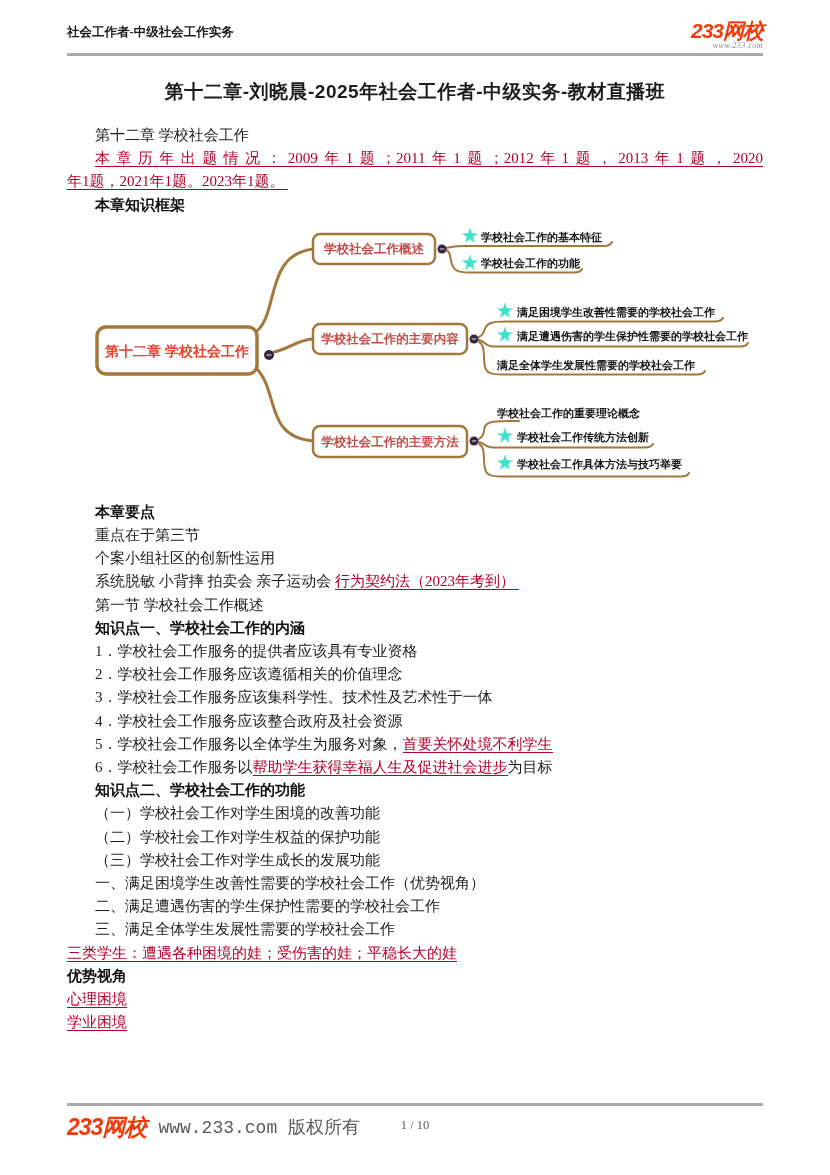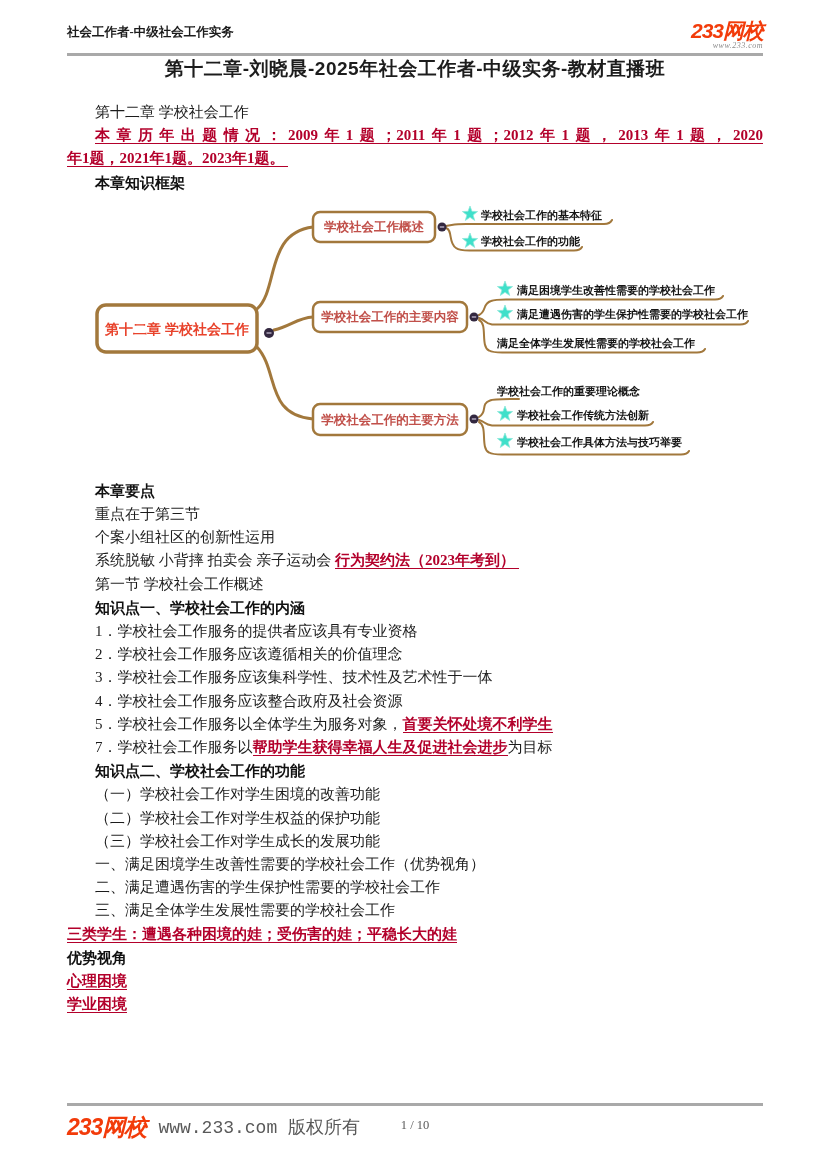--- a/index.html
+++ b/index.html
@@ -16,30 +16,30 @@
   
   .header{display:flex;justify-content:space-between;align-items:flex-end;
     margin:0 67px;padding-top:20px;padding-bottom:3px;border-bottom:3px solid var(--rule-gray)}
   .header-doc-type{font-size:12.5px;font-weight:bold;padding-bottom:9px;
     font-family:Liberation Serif, serif}
   .logo{text-align:right;line-height:1}
   .logo-main{font-style:italic;font-weight:bold;font-size:21px;color:var(--logo-orange);
     letter-spacing:-1px;font-family:"Liberation Sans","DejaVu Sans",sans-serif}
   .logo-sub{display:block;font-size:8px;color:#8a8a8a;font-style:italic;margin-top:1px;letter-spacing:.5px}
   
-  .doc-title{text-align:center;font-size:19px;font-weight:bold;
+  .doc-title{text-align:center;font-size:19px;font-weight:bold;margin-top:23px;
     font-family:"Liberation Sans","DejaVu Sans",sans-serif;letter-spacing:.5px}
   
   .content{margin:0 67px;margin-top:19px;font-size:15px;line-height:23.2px}
   .line{white-space:pre-wrap}
   .line.indent{padding-left:28px}
   .line.justify{text-align:justify;text-align-last:justify}
   .seg-plain{color:#1c1c1c}
-  .seg-bold{color:#111;font-weight:bold;font-family:Liberation Sans, sans-serif}
-  .seg-red{color:var(--doc-red);font-weight:bold;border-bottom:1.5px solid var(--doc-red)}
+  .seg-bold{color:#111;font-weight:bold;font-family:Liberation Serif, serif}
+  .seg-red{color:var(--doc-red);font-weight:normal;border-bottom:1.5px solid var(--doc-red)}
   
   .mindmap{height:284px;position:relative}
   .mindmap svg{position:absolute;left:18px;top:2px}
   .mm-edge{stroke:var(--mm-brown);stroke-width:3;fill:none;stroke-linecap:round}
   .mm-curve{stroke:var(--mm-brown);stroke-width:2;fill:none;stroke-linecap:round}
   .mm-box{fill:#fff;stroke:var(--mm-brown);stroke-width:2.5}
   .mm-box-root{fill:#fff;stroke:var(--mm-brown);stroke-width:3.5}
   .mm-root-text{fill:var(--mm-root-text);font-size:14px;font-weight:bold;
     font-family:"Liberation Sans","DejaVu Sans",sans-serif;text-anchor:middle}
   .mm-node-text{fill:var(--mm-node-text);font-size:12.5px;font-weight:bold;
@@ -151,21 +151,21 @@
         <div class="line indent"><span class="seg-plain">重点在于第三节</span></div>
         <div class="line indent"><span class="seg-plain">个案小组社区的创新性运用</span></div>
         <div class="line indent"><span class="seg-plain">系统脱敏 小背摔 拍卖会 亲子运动会 </span><span class="seg-red">行为契约法（2023年考到） </span></div>
         <div class="line indent"><span class="seg-plain">第一节 学校社会工作概述</span></div>
         <div class="line indent"><span class="seg-bold">知识点一、学校社会工作的内涵</span></div>
         <div class="line indent"><span class="seg-plain">1．学校社会工作服务的提供者应该具有专业资格</span></div>
         <div class="line indent"><span class="seg-plain">2．学校社会工作服务应该遵循相关的价值理念</span></div>
         <div class="line indent"><span class="seg-plain">3．学校社会工作服务应该集科学性、技术性及艺术性于一体</span></div>
         <div class="line indent"><span class="seg-plain">4．学校社会工作服务应该整合政府及社会资源</span></div>
         <div class="line indent"><span class="seg-plain">5．学校社会工作服务以全体学生为服务对象，</span><span class="seg-red">首要关怀处境不利学生</span></div>
-        <div class="line indent"><span class="seg-plain">7．学校社会工作服务以</span><span class="seg-red">帮助学生获得幸福人生及促进社会进步</span><span class="seg-plain">为目标</span></div>
+        <div class="line indent"><span class="seg-plain">6．学校社会工作服务以</span><span class="seg-red">帮助学生获得幸福人生及促进社会进步</span><span class="seg-plain">为目标</span></div>
         <div class="line indent"><span class="seg-bold">知识点二、学校社会工作的功能</span></div>
         <div class="line indent"><span class="seg-plain">（一）学校社会工作对学生困境的改善功能</span></div>
         <div class="line indent"><span class="seg-plain">（二）学校社会工作对学生权益的保护功能</span></div>
         <div class="line indent"><span class="seg-plain">（三）学校社会工作对学生成长的发展功能</span></div>
         <div class="line indent"><span class="seg-plain">一、满足困境学生改善性需要的学校社会工作（优势视角）</span></div>
         <div class="line indent"><span class="seg-plain">二、满足遭遇伤害的学生保护性需要的学校社会工作</span></div>
         <div class="line indent"><span class="seg-plain">三、满足全体学生发展性需要的学校社会工作</span></div>
         <div class="line"><span class="seg-red">三类学生：遭遇各种困境的娃；受伤害的娃；平稳长大的娃</span></div>
         <div class="line"><span class="seg-bold">优势视角</span></div>
         <div class="line"><span class="seg-red">心理困境</span></div>

